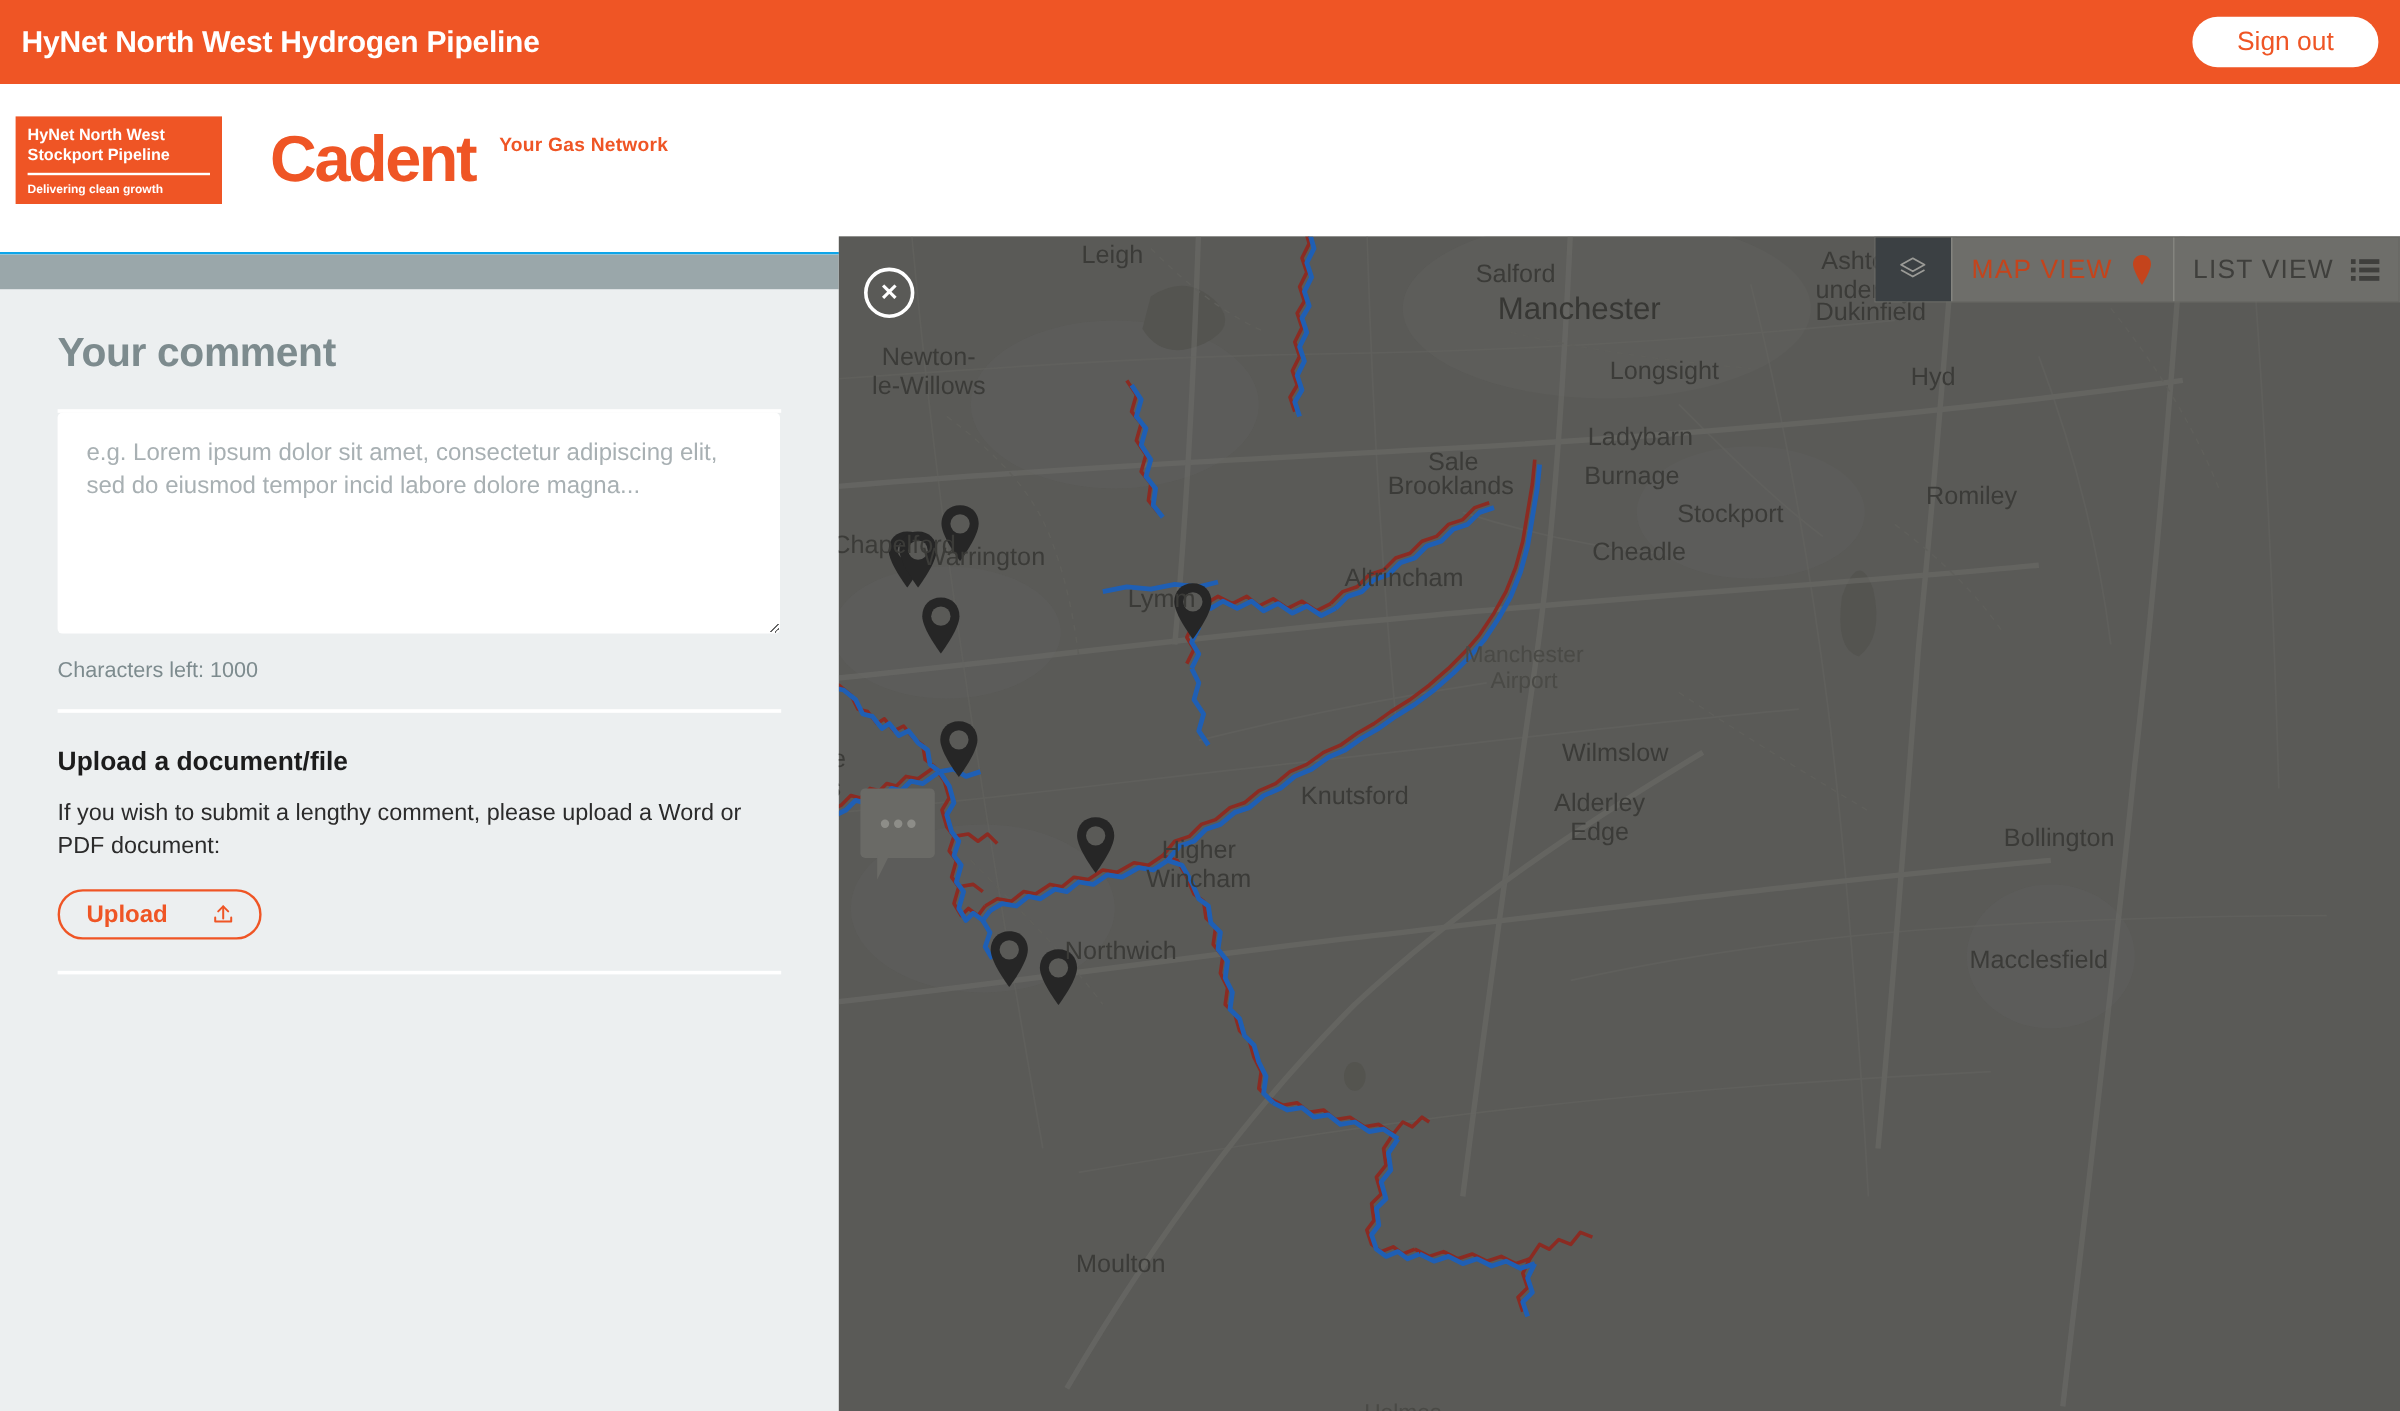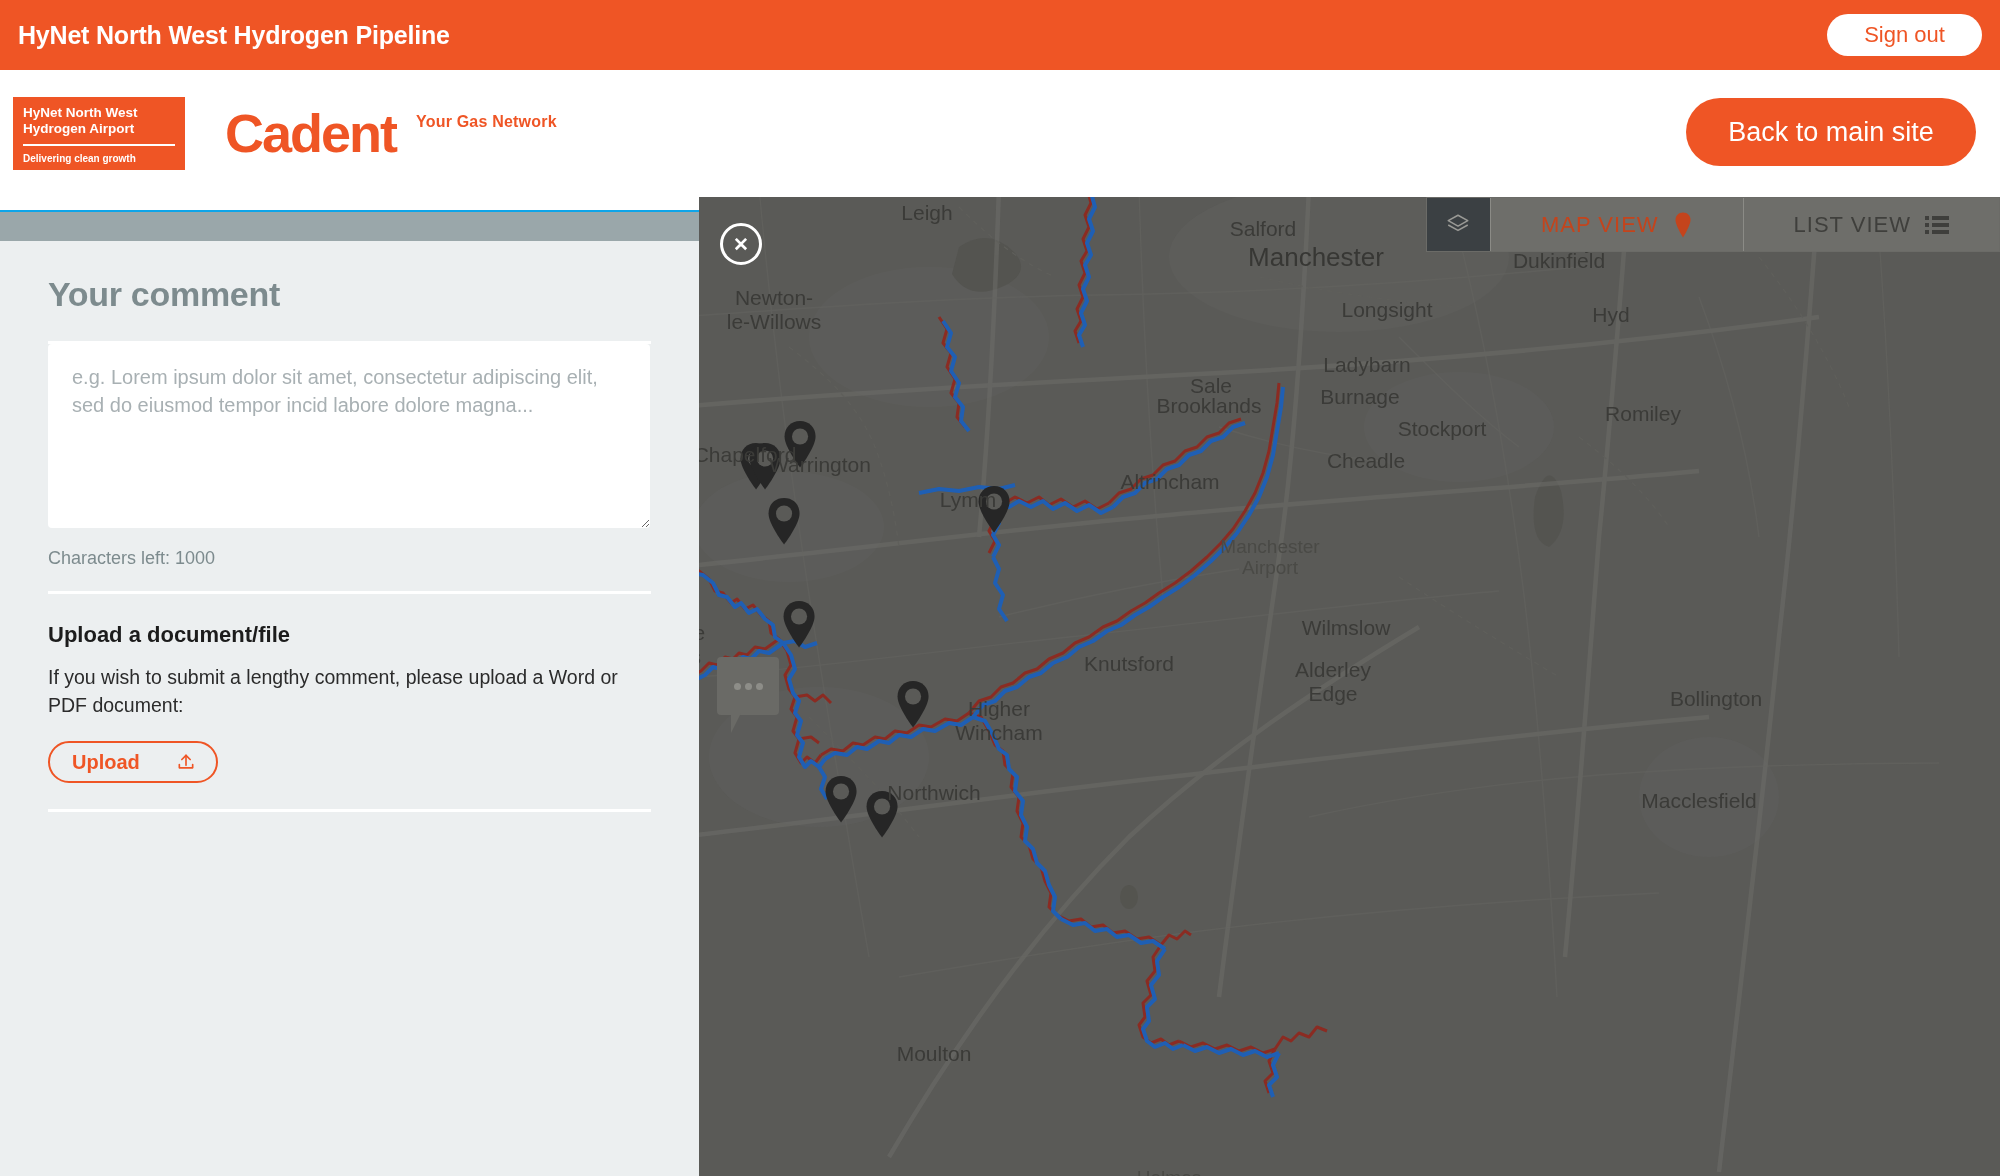--- a/index.html
+++ b/index.html
@@ -165,21 +165,21 @@
     border: 1px solid #6b6b67;
   }
   .ctrl-layers {
     width: 63px; background: #3b4043;
     display: flex; align-items: center; justify-content: center;
     cursor: pointer;
   }
   .ctrl-tab {
     background: #6e6e6a;
     display: flex; align-items: center; justify-content: center; gap: 14px;
-    padding: 0 50px; cursor: pointer;
+    padding: 0 16px; cursor: pointer;
     font-size: 22px; letter-spacing: 1px;
     border-left: 1px solid #8b8b86;
     font-family: "Liberation Sans", sans-serif;
   }
   .ctrl-tab.active { color: #c4441c; }
   .ctrl-tab.inactive { color: #3f3f3c; }
 
   .chat-widget {
     position: absolute; left: 18px; bottom: 461px;
     width: 62px; height: 58px;
@@ -202,32 +202,31 @@
 <div class="topbar">
   <div class="topbar-title">HyNet North West Hydrogen Pipeline</div>
   <button class="signout-btn">Sign out</button>
 </div>
 
 <div class="logoband">
 
   <div class="hynet-logo">
     <div>
       <div class="hynet-logo-main">HyNet North West</div>
-      <div class="hynet-logo-main">Hydrogen Airport</div>
+      <div class="hynet-logo-main">Stockport Pipeline</div>
     </div>
     <div class="hynet-rule"></div>
     <div class="hynet-logo-sub">Delivering clean growth</div>
   </div>
 
   <div class="cadent-logo">
     <div class="cadent-word">Cadent</div>
     <div class="cadent-tag">Your Gas Network</div>
   </div>
 
-  <button class="backsite-btn">Back to main site</button>
 </div>
 
 <div class="leftpanel">
   <div class="panel-greybar"></div>
 
   <div class="panel-inner">
     <h1 class="panel-heading">Your comment</h1>
     <div class="divider"></div>
 
     <textarea class="comment-area" placeholder="e.g. Lorem ipsum dolor sit amet, consectetur adipiscing elit, sed do eiusmod tempor incid labore dolore magna..." style=""></textarea>

